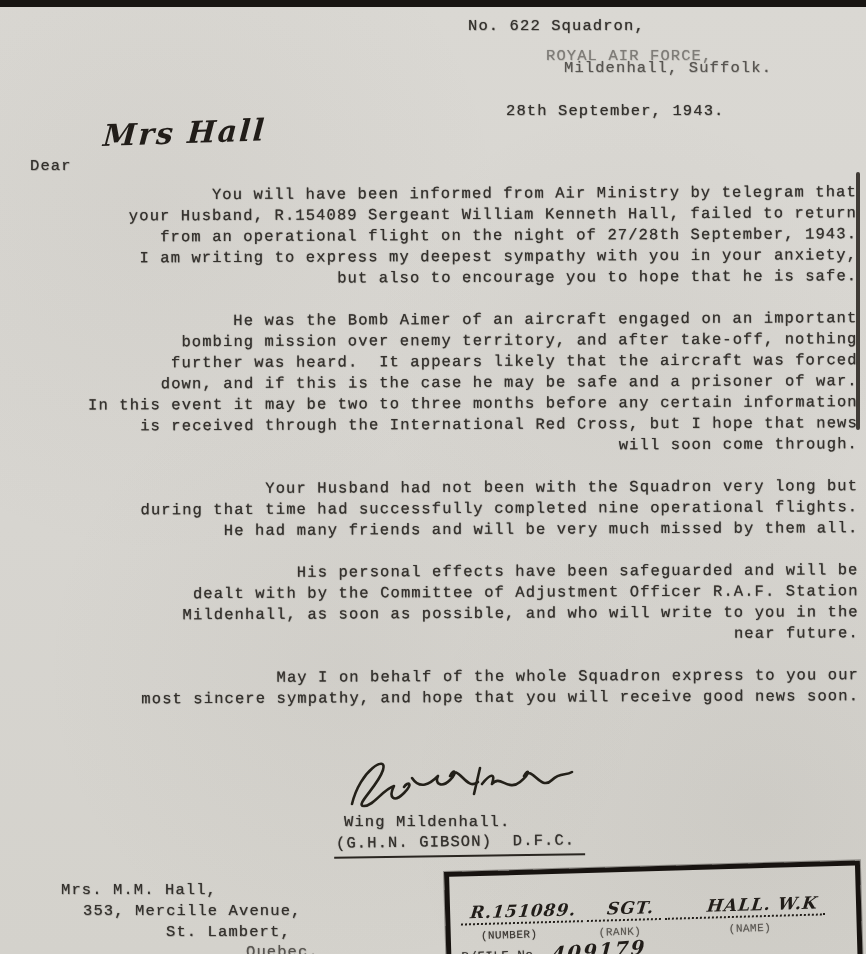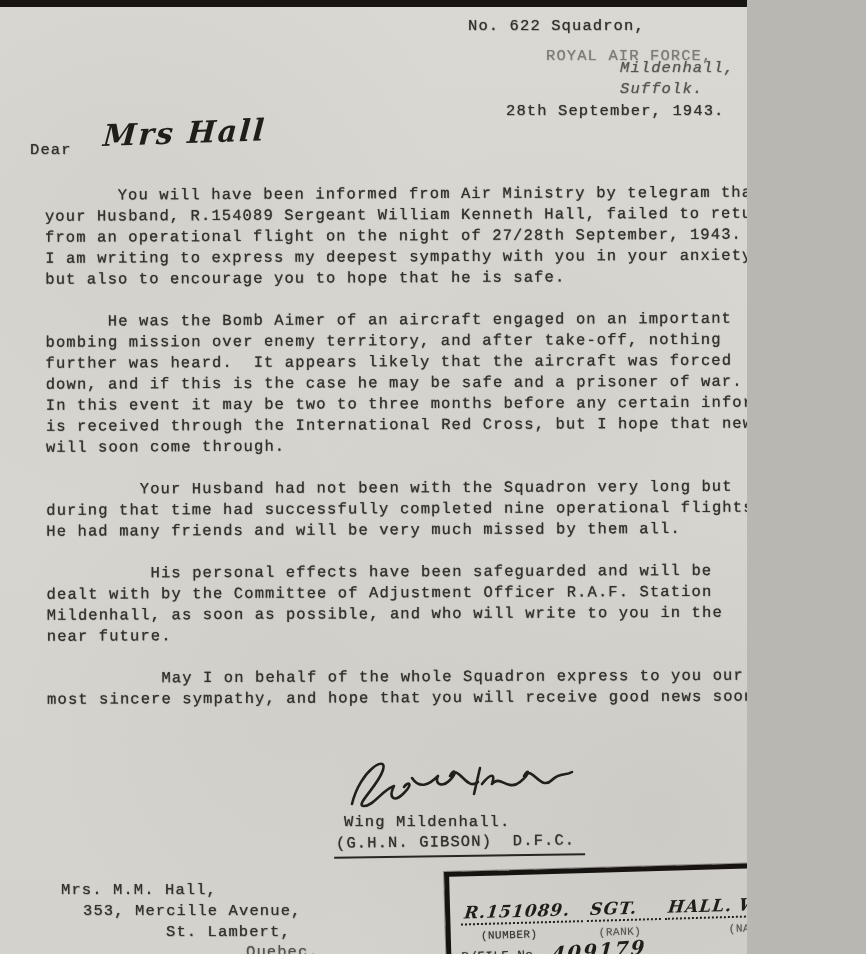--- a/index.html
+++ b/index.html
@@ -1,26 +1,27 @@
 <!DOCTYPE html>
 <html><head>
 <meta charset="utf-8">
 <style>
   html,body{margin:0;padding:0;background:#b9b7b2;}
   .page{
-    position:relative;width:747px;height:954px;overflow:hidden;
+    position:relative;width:866px;height:954px;overflow:hidden;
     background:#d8d6d1;
     background-image:
       radial-gradient(circle at 18% 22%, rgba(120,115,105,0.06), transparent 34%),
       radial-gradient(circle at 72% 38%, rgba(120,115,105,0.05), transparent 30%),
       radial-gradient(circle at 40% 70%, rgba(120,115,105,0.06), transparent 36%),
       radial-gradient(circle at 88% 85%, rgba(100,96,88,0.07), transparent 32%),
       linear-gradient(180deg,#dad8d3 0%,#d7d5d0 55%,#d4d2cc 100%);
     font-family:"Liberation Mono","DejaVu Sans Mono",monospace;
     color:#34312d;
+    text-align:right;
   }
   .typed{
     font-size:15.5px;letter-spacing:1.1px;line-height:21px;
     text-shadow:0 0 1px rgba(52,49,45,0.75), 0.5px 0.5px 0 rgba(52,49,45,0.2);
   }
   .abs{position:absolute;}
   .scan-bar-top{position:absolute;left:0;top:0;width:866px;height:7px;background:#181512;}
   .scan-line-right{position:absolute;left:856px;top:172px;width:4px;height:258px;background:#24201b;opacity:.85;border-radius:2px;}
   .para{white-space:pre-wrap;margin:0 0 21px 0;}
   .body-block{position:absolute;left:46px;top:184px;width:812px;transform:rotate(-0.25deg);}
@@ -51,25 +52,25 @@
 <body>
 
 <div class="page">
 
   <div class="scan-bar-top"></div>
   <div class="scan-line-right"></div>
 
   <div>
     <span class="abs typed" style="left:468px;top:16px;">No. 622 Squadron,</span>
     <span class="abs typed faded55" style="left:546px;top:38px;margin-top:8px;">ROYAL AIR FORCE,</span>
-    <span class="abs typed faded75" style="left:620px;top:58px;font-style:italic;">Mildenhall, Suffolk.</span>
+    <span class="abs typed faded75" style="left:564px;top:58px;">Mildenhall, Suffolk.</span>
     <span class="abs typed" style="left:466px;top:101px;margin-left:40px;">28th September, 1943.</span>
   </div>
 
-  <span class="abs typed" style="left:30px;top:140px;">Dear</span>
+  <span class="abs typed" style="left:30px;top:156px;">Dear</span>
   <span class="abs handwriting dear-name" style="left:102px;top:118px;">Mrs Hall</span>
 
   <div class="body-block typed">
     <p class="para">       You will have been informed from Air Ministry by telegram that
 your Husband, R.154089 Sergeant William Kenneth Hall, failed to return
 from an operational flight on the night of 27/28th September, 1943.
 I am writing to express my deepest sympathy with you in your anxiety,
 but also to encourage you to hope that he is safe.</p>
     <p class="para">      He was the Bomb Aimer of an aircraft engaged on an important
 bombing mission over enemy territory, and after take-off, nothing

